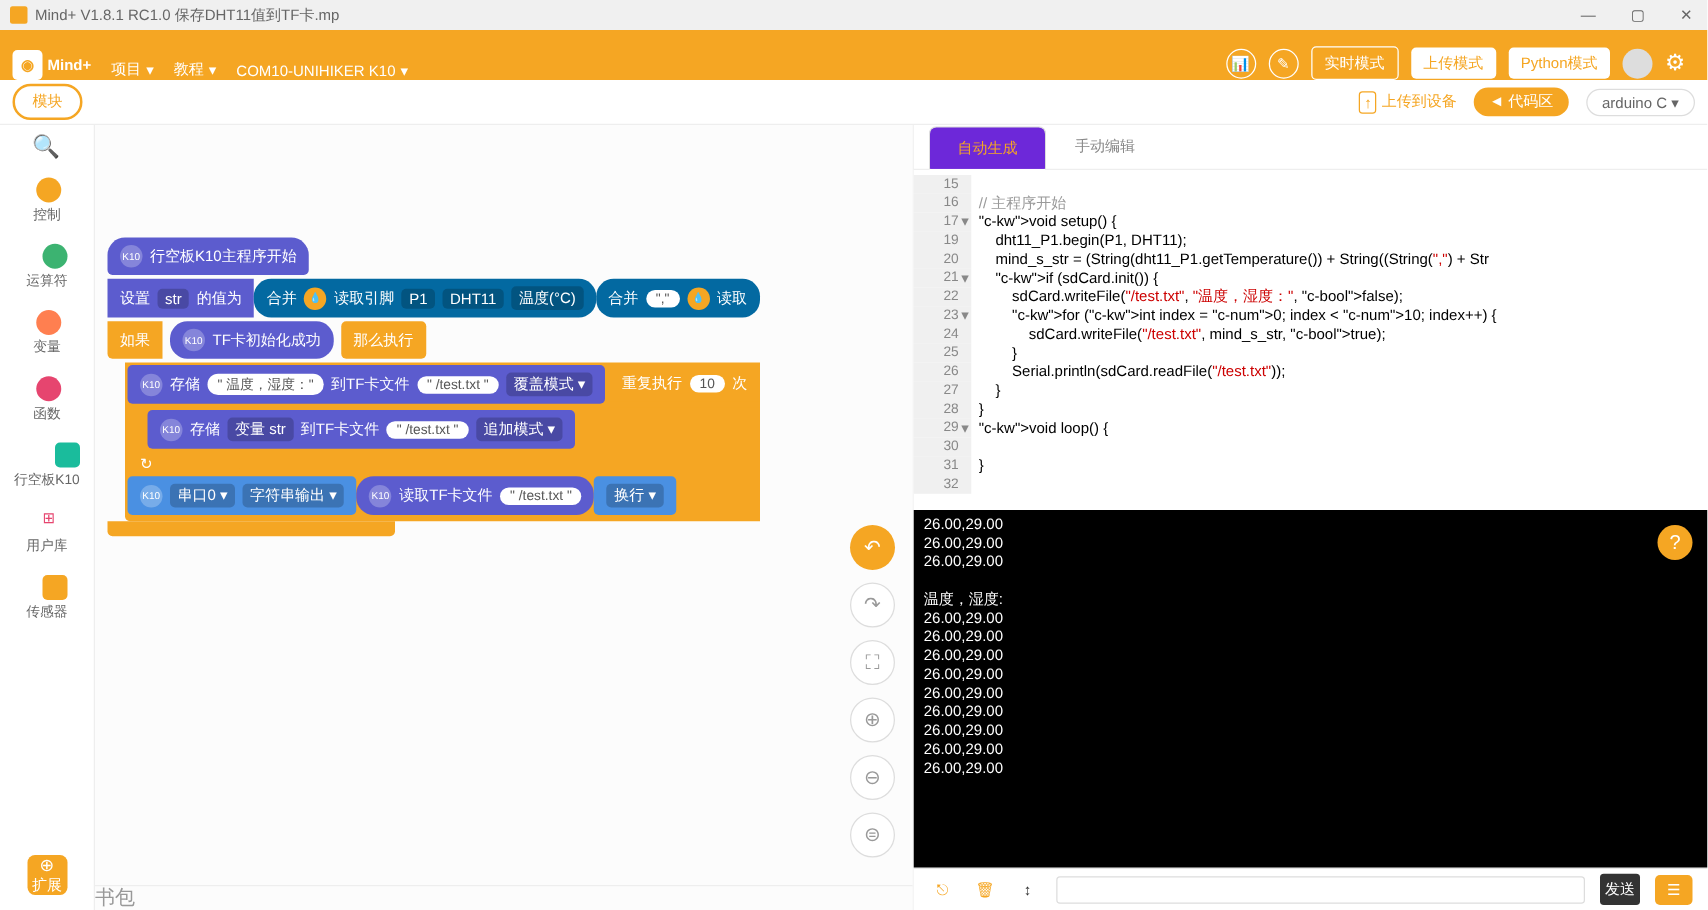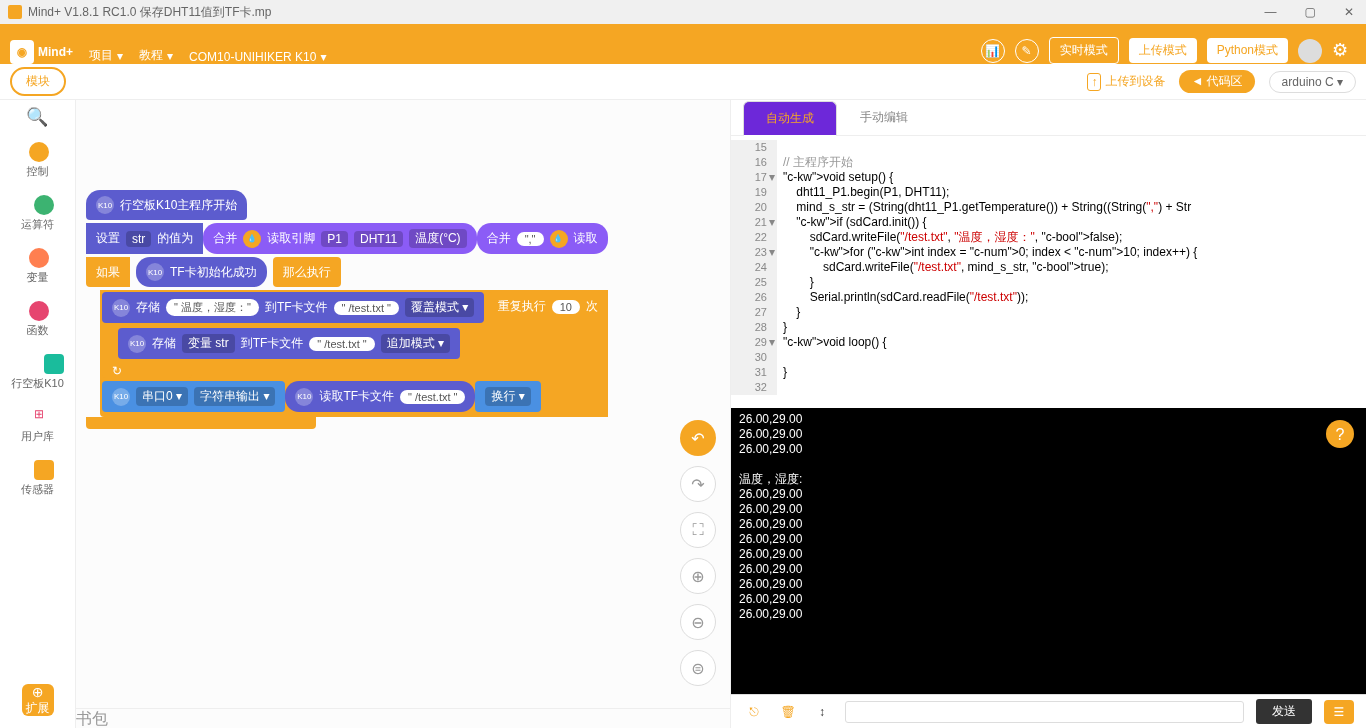--- a/index.html
+++ b/index.html
@@ -32,21 +32,21 @@
 .search-ic{color:#f5a623;font-size:18px;margin-bottom:10px;cursor:pointer}
 .cat{display:flex;flex-direction:column;align-items:flex-end;margin-bottom:8px;cursor:pointer;padding:4px}
 .cat-dot{width:20px;height:20px;border-radius:50%;margin-bottom:2px}
 .cat-label{font-size:11px;color:#666}
 .extend-btn{width:32px;height:32px;background:#f5a623;border-radius:6px;margin-top:auto;margin-bottom:12px;color:#fff;display:flex;align-items:center;justify-content:center;flex-direction:column;cursor:pointer;font-size:9px}
 .workspace{flex:1;position:relative;background:#fcfcfc}
 .blocks{position:absolute;left:10px;top:90px}
 .blk{display:inline-flex;align-items:center;padding:6px 10px;border-radius:4px;color:#fff;gap:6px;margin-bottom:3px}
 .b-purple{background:#5c5cce}
 .b-orange{background:#f5a623}
-.b-green{background:#8b5cf6}
+.b-green{background:#0369a1}
 .b-blue{background:#4a90e2}
 .pill{background:#fff;color:#555;padding:1px 8px;border-radius:10px;font-size:11px}
 .pill-d{background:rgba(0,0,0,0.2);color:#fff;padding:1px 6px;border-radius:4px}
 .k10-ic{width:18px;height:18px;background:rgba(255,255,255,0.25);border-radius:50%;display:inline-flex;align-items:center;justify-content:center;font-size:8px}
 .fab-col{position:absolute;right:14px;top:320px;display:flex;flex-direction:column;gap:10px}
 .fab{width:36px;height:36px;border-radius:50%;background:#fff;border:1px solid #ddd;display:flex;align-items:center;justify-content:center;color:#999;cursor:pointer;font-size:16px}
 .fab-o{background:#f5a623;color:#fff;border:none}
 .backpack{position:absolute;bottom:0;left:0;right:0;height:20px;border-top:1px solid #eee;text-align:left;color:#999;font-size:16px;line-height:20px}
 .right-pane{width:636px;border-left:1px solid #eee;display:flex;flex-direction:column}
 .code-tabs{display:flex;border-bottom:1px solid #eee;padding-left:12px}
@@ -57,21 +57,21 @@
 .gutter{width:46px;text-align:right;padding-right:10px;background:#f0f0f0;color:#888;font-size:11px;user-select:none}
 .code-txt{padding-left:6px;white-space:pre;font-size:12px}
 .c-com{color:#999;}
 .c-str{color:#cc0000}
 .fold{color:#888;margin-left:-8px;width:8px}
 .terminal{flex:1;background:#000;color:#fff;font-family:Consolas,monospace;padding:4px 8px;font-size:12px;line-height:15px;overflow:hidden;position:relative}
 .help-fab{position:absolute;right:12px;top:12px;width:28px;height:28px;background:#f5a623;border-radius:50%;color:#fff;display:flex;align-items:center;justify-content:center;font-size:16px;cursor:pointer}
 .term-footer{height:34px;background:#fff;border-top:1px solid #ddd;display:flex;align-items:center;padding:0 12px;gap:12px}
 .term-ic{width:22px;height:22px;color:#f5a623;cursor:pointer;display:flex;align-items:center;justify-content:center}
 .term-input{flex:1;height:22px;border:1px solid #ddd;border-radius:3px;padding:0 6px}
-.send-btn{padding:4px 16px;background:#333;color:#fff;border-radius:3px;cursor:pointer}
+.send-btn{padding:4px 4px;background:#333;color:#fff;border-radius:3px;cursor:pointer}
 .menu-ic{width:30px;height:24px;background:#f5a623;border-radius:4px;cursor:pointer;display:flex;align-items:center;justify-content:center;color:#fff}
 </style>
 </head>
 <body>
 
 <div class="titlebar">
  <div class="titlebar-icon"></div>
  <span>Mind+ V1.8.1 RC1.0   保存DHT11值到TF卡.mp</span>
  <div class="win-controls">
   <span class="win-btn">—</span>

